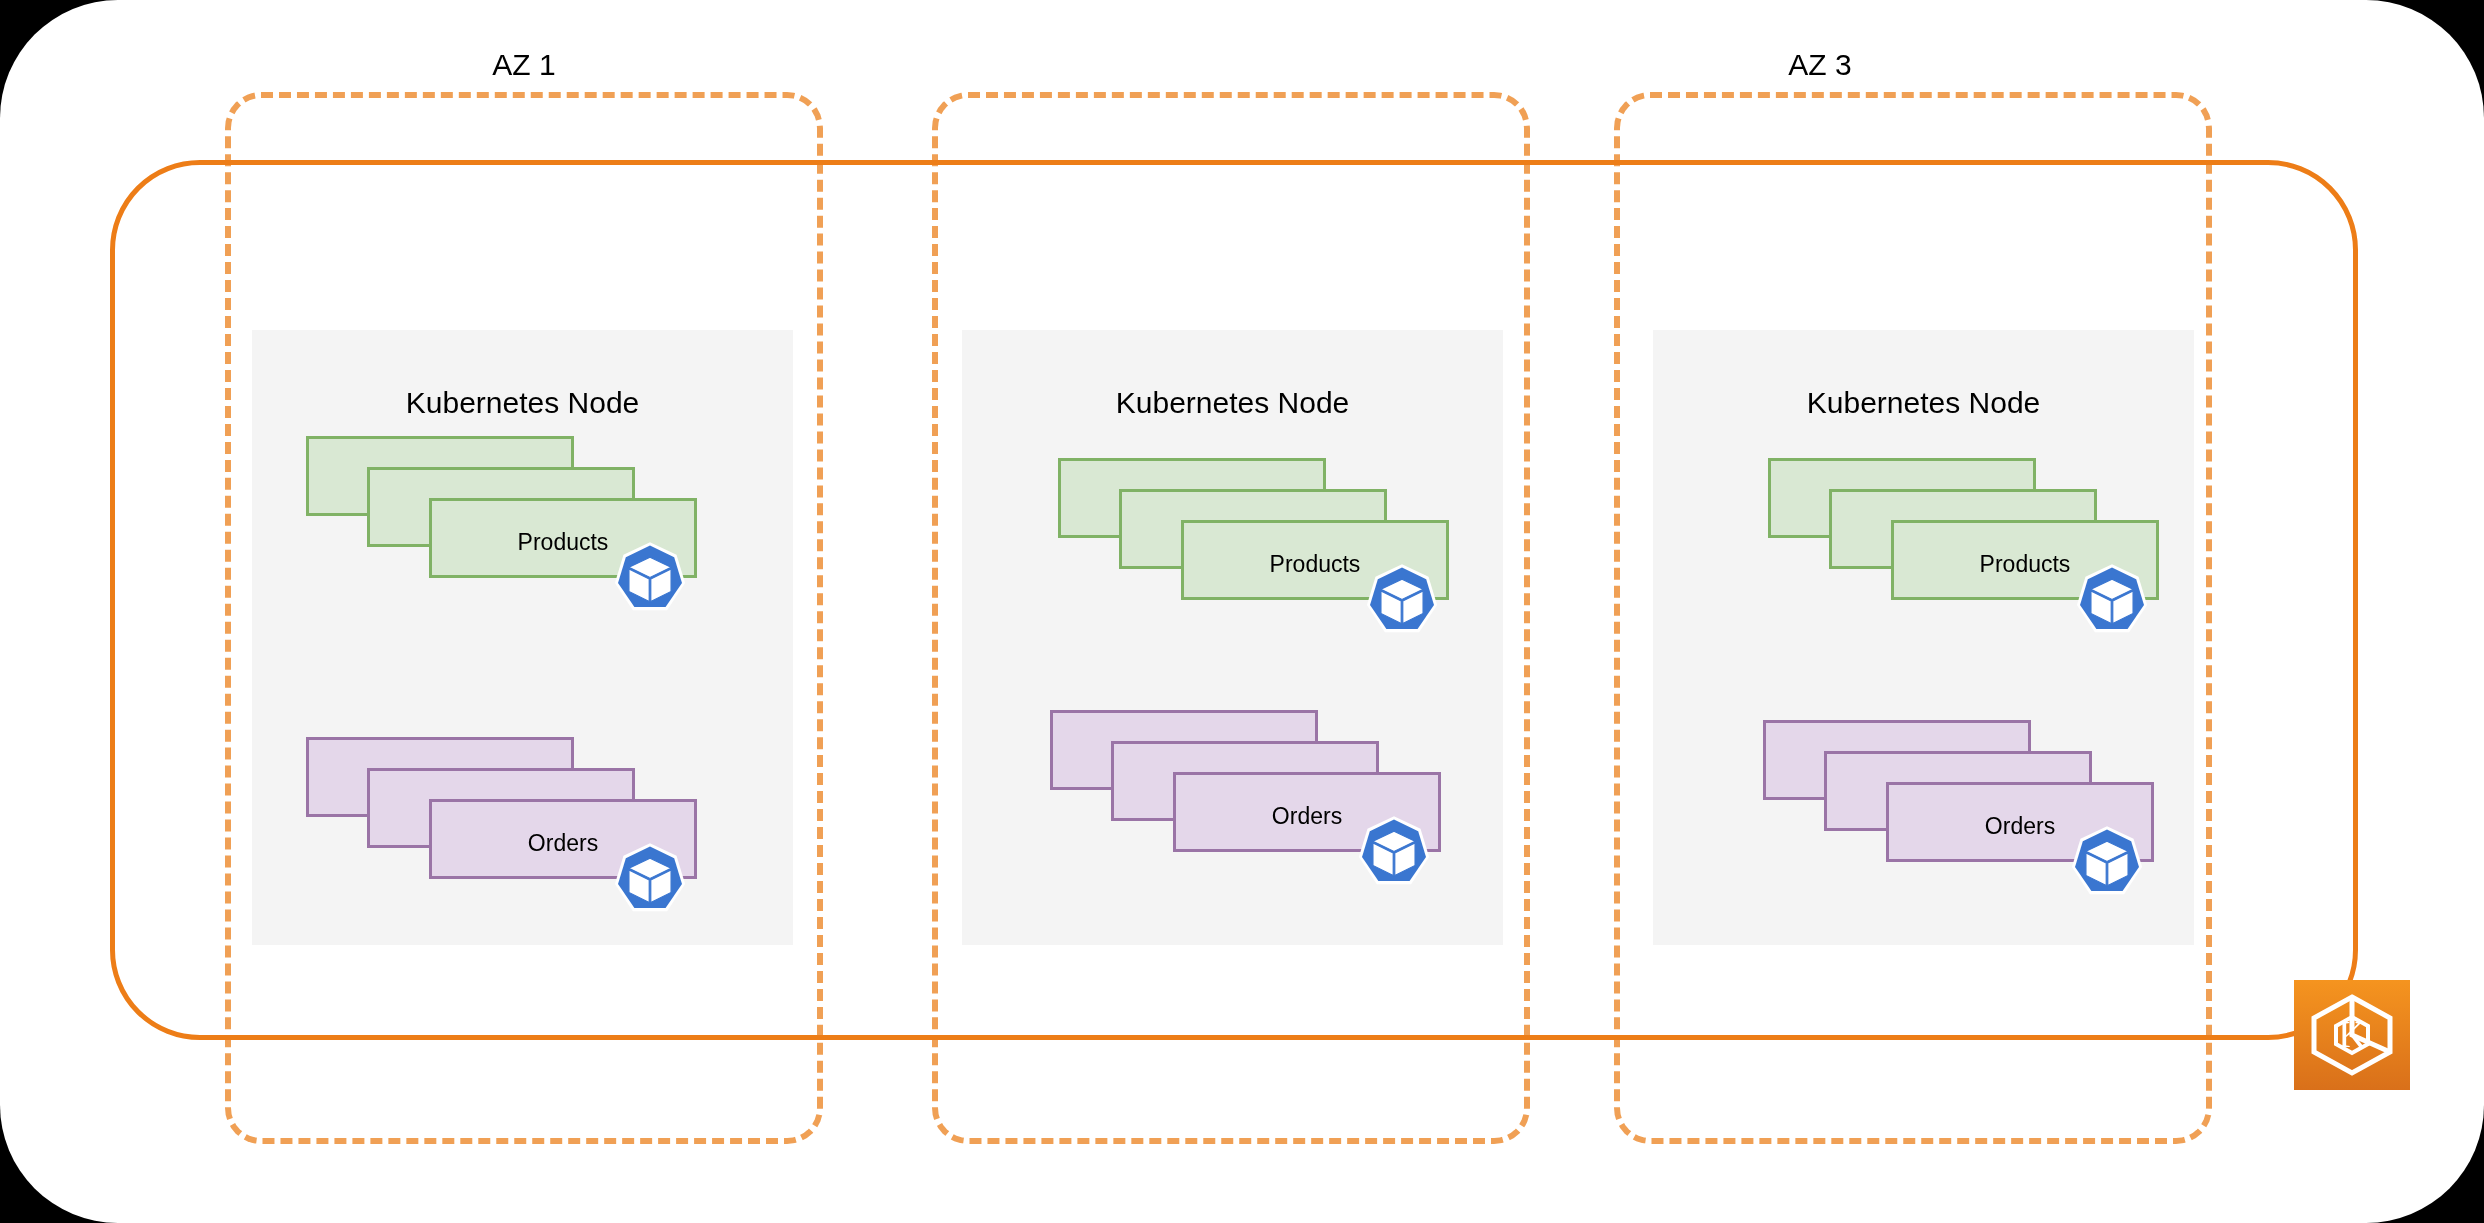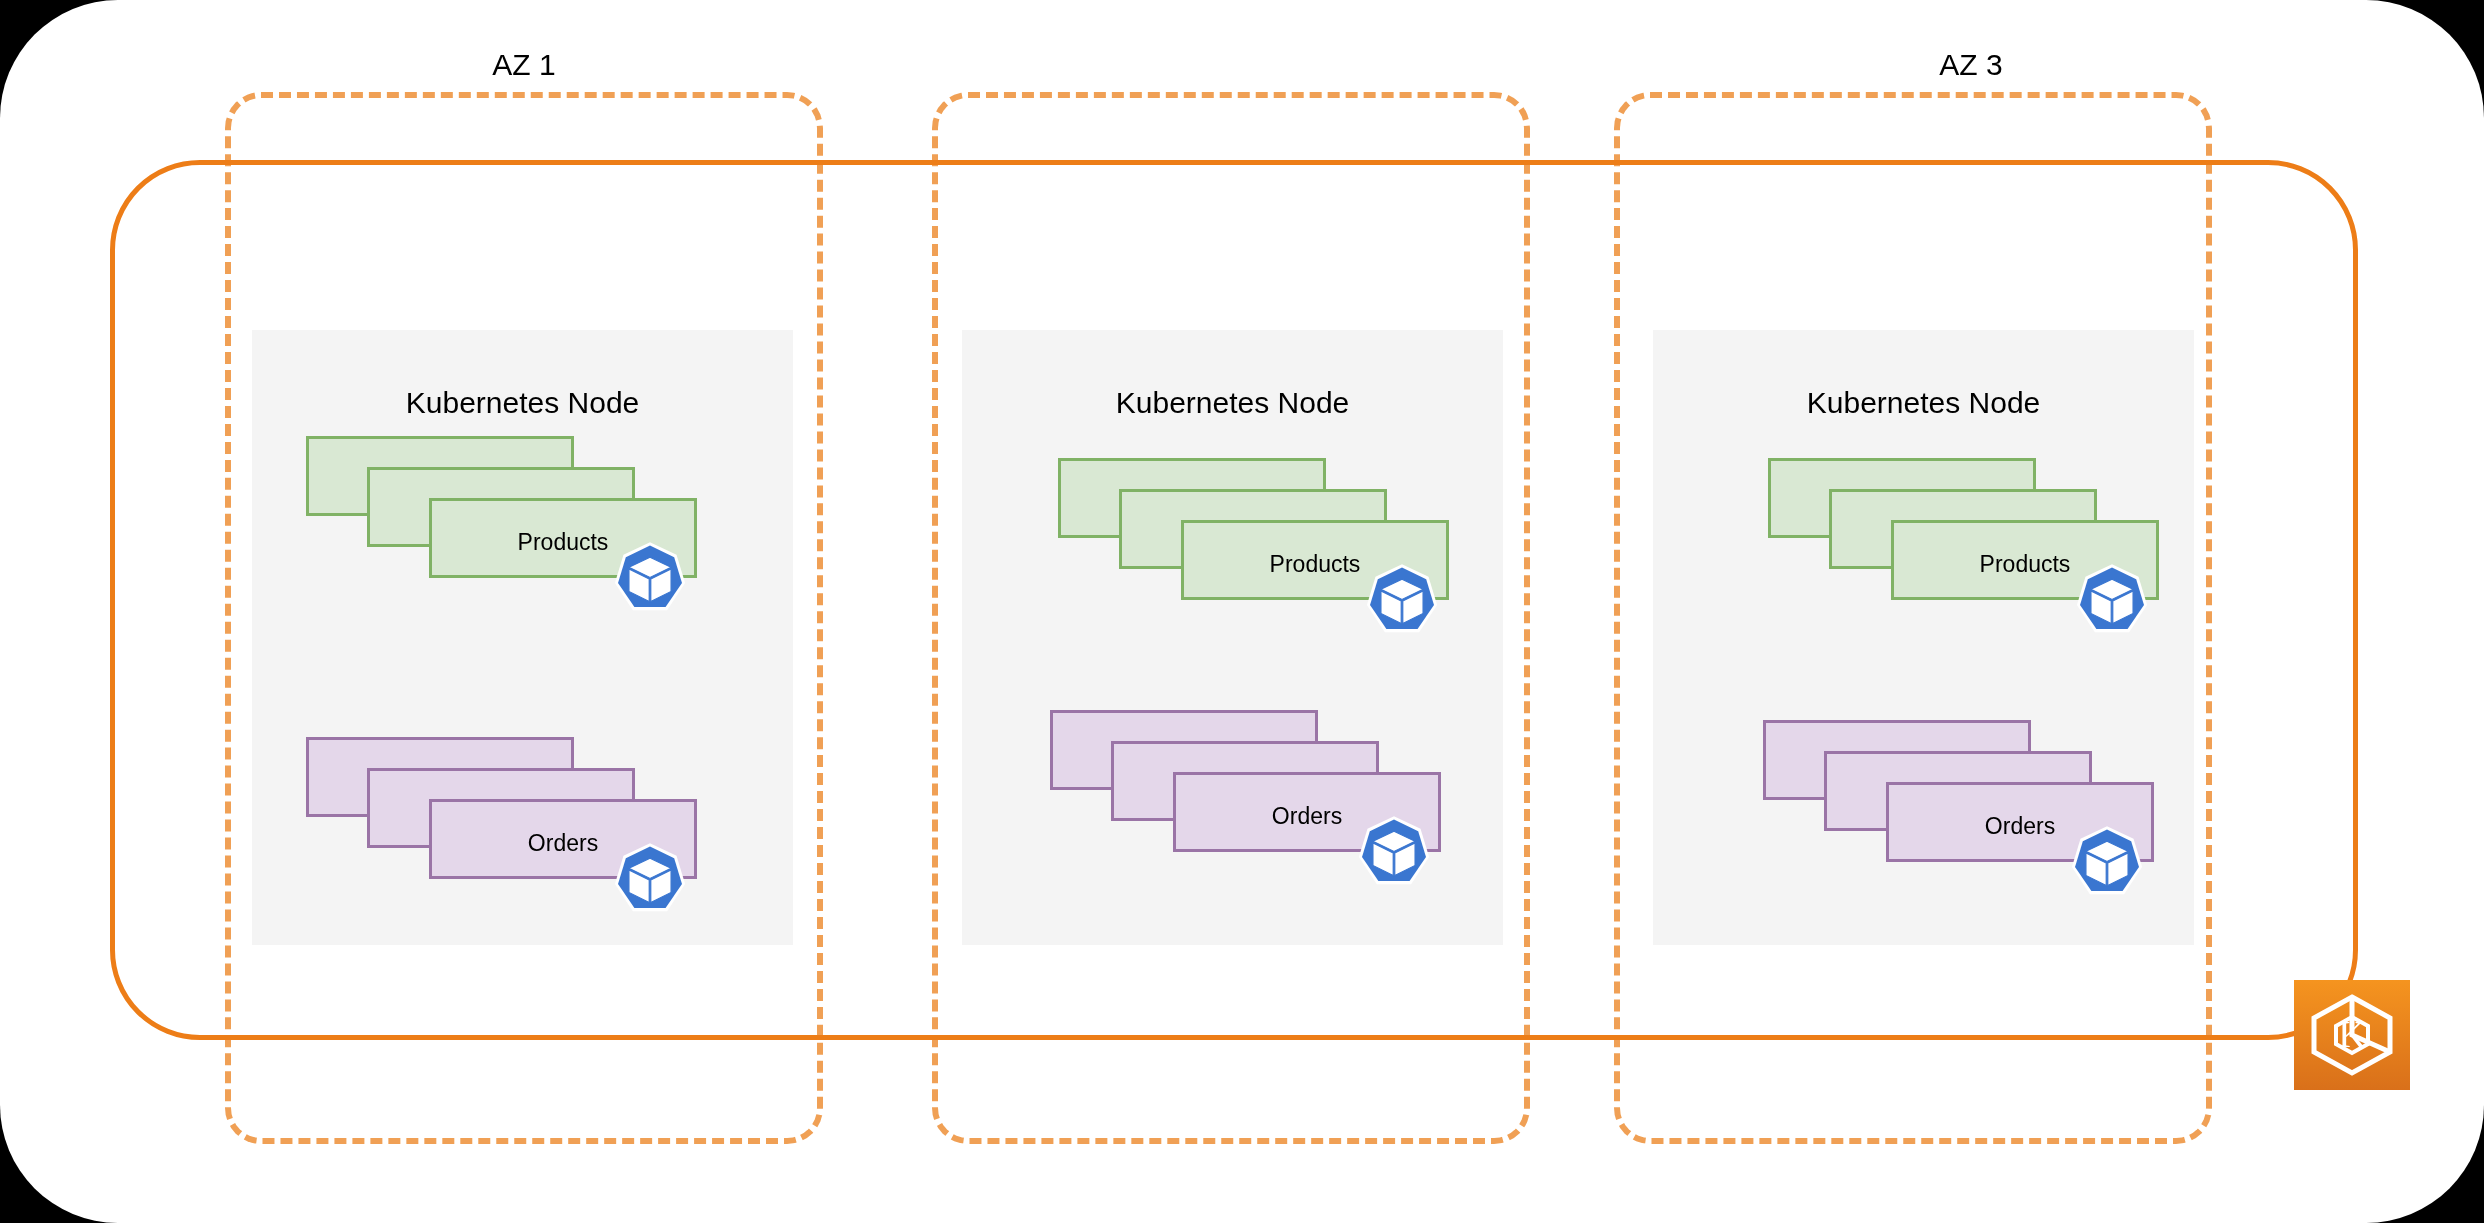--- a/index.html
+++ b/index.html
@@ -41,21 +41,21 @@
 <body>
 
 <div id="canvas">
   <div id="card">
 
     <div class="az-rect" style="left:225px;top:92px;width:598px;height:1052px;"></div>
     <div class="az-rect" style="left:932px;top:92px;width:598px;height:1052px;"></div>
     <div class="az-rect" style="left:1614px;top:92px;width:598px;height:1052px;"></div>
 
     <div class="az-label" style="left:225px;top:48px;width:598px;">AZ 1</div>
-    <div class="az-label" style="left:1672px;top:48px;width:598px;">AZ 3</div>
+    <div class="az-label" style="left:1521px;top:48px;width:598px;">AZ 3</div>
 
     <div class="cluster-rect" style="left:110px;top:160px;width:2248px;height:880px;"></div>
 
     <div class="node-box" style="left:252px;top:330px;width:541px;height:615px;">
       <div class="node-title" style="left:0;top:56px;">Kubernetes Node</div>
     </div>
 
     <div class="stack" style="left:306px;top:436px;width:372px;height:148px;">
       <div class="pod green" style="left:0px;top:0px;width:268px;height:80px;"></div>
       <div class="pod green" style="left:61px;top:31px;width:268px;height:80px;"></div>

